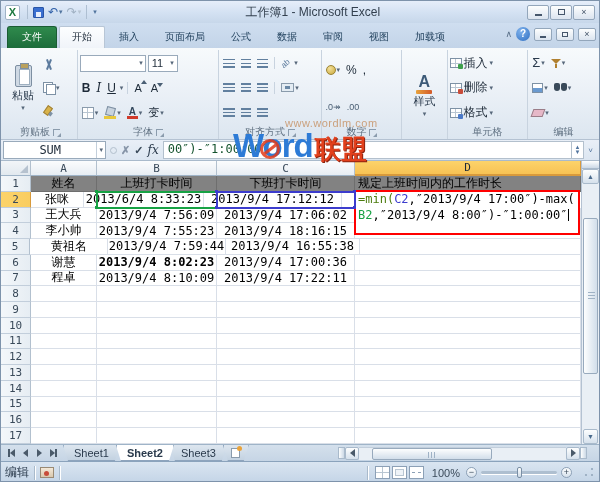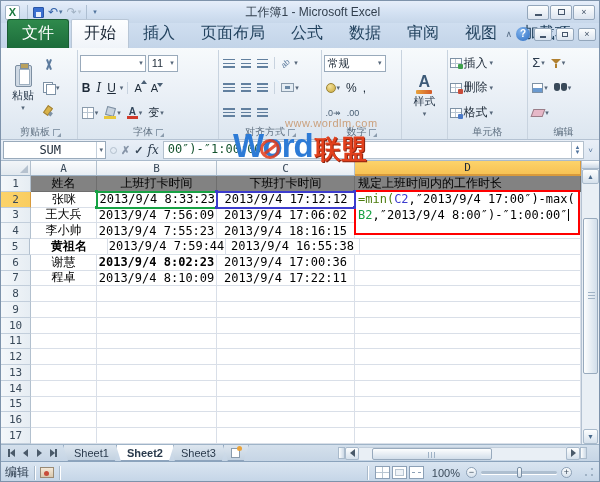--- a/index.html
+++ b/index.html
@@ -24,21 +24,21 @@
   .title-text{flex:1;text-align:center;font-size:12px;color:#33404f;}
   .winbtns{display:flex;gap:1px;}
   .wbtn{width:22px;height:15px;border:1px solid #93a6bb;border-radius:2px;
     background:linear-gradient(180deg,#fdfefe,#dbe4ef);display:flex;align-items:center;justify-content:center;
     font-size:9px;color:#45566b;}
   .wbtn .minbar{width:7px;height:2px;background:#45566b;margin-top:6px;}
   .wbtn .restbox{width:7px;height:6px;border:1px solid #45566b;}
   
   .tabrow{height:25px;display:flex;align-items:flex-end;padding:0 0 0 6px;position:relative;
     background:linear-gradient(180deg,#cfdef0,#c3d4e8);}
-  .rtab{padding:3px 12px 4px;margin-right:2px;font-size:16px;color:#23435f;cursor:default;}
+  .rtab{padding:3px 12px 4px;margin-right:2px;font-size:10px;color:#23435f;cursor:default;}
   .rtab.file{background:linear-gradient(180deg,#2f8a4c,#1c6c3b);color:#fff;border-radius:3px 3px 0 0;
     border:1px solid #1a5c33;border-bottom:none;padding:3px 14px 4px;}
   .rtab.active{background:linear-gradient(180deg,#fdfeff,#f0f4f9);border:1px solid #b8c6d6;border-bottom:none;
     border-radius:2px 2px 0 0;color:#1d2a38;}
   .tabrow-right{position:absolute;right:3px;top:4px;display:flex;align-items:center;gap:4px;}
   .ribmin{font-size:9px;color:#5a7089;}
   .helpbtn{width:14px;height:14px;border-radius:50%;background:radial-gradient(circle at 35% 30%,#7fb2ec,#2f6fc2);
     color:#fff;font-size:10px;font-weight:bold;text-align:center;line-height:14px;}
   .wbtn.sm{width:18px;height:13px;}
   
@@ -401,26 +401,20 @@
       </div>
       <div class="grp-label">
           <span>对齐方式</span>
           <span class="launch"></span>
         </div>
     </div>
 
     <div class="grp" style="width:82px">
       <div class="grp-body" style="flex-direction:column;justify-content:space-around;">
         <div class="srow">
-          <span class="numbox">
-              <span>常规</span>
-              <span class="dn">▾</span>
-            </span>
-        </div>
-        <div class="srow">
           <span class="mini">
               <span class="ic ic-coin"></span>
               <span class="dn">▾</span>
             </span>
           <span class="mini">%</span>
           <span class="mini">,</span>
         </div>
         <div class="srow" style="font-size:9px;color:#4a5f74;">
           <span class="mini">.0↠</span>
           <span class="mini">.00</span>
@@ -541,42 +535,42 @@
       <div>
           <div class="grow">
             <div class="rhdr">1</div>
             <div class="cell darkhdr" style="width: 66px;">姓名</div>
             <div class="cell darkhdr" style="width: 120px;">上班打卡时间</div>
             <div class="cell darkhdr" style="width: 138px;">下班打卡时间</div>
             <div class="cell darkhdr left" style="width: 226px;">规定上班时间内的工作时长</div>
           </div>
           <div class="grow">
             <div class="rhdr active">2</div>
-            <div class="cell" style="width: 67px;">张咪</div>
-            <div class="cell" style="width: 120px;">2013/9/4 8:33:23</div>
+            <div class="cell" style="width: 53px;">张咪</div>
+            <div class="cell" style="width: 120px;">2013/6/4 8:33:23</div>
             <div class="cell" style="width: 138px;">2013/9/4 17:12:12</div>
             <div class="cell" style="width: 226px;"></div>
           </div>
           <div class="grow">
             <div class="rhdr">3</div>
             <div class="cell" style="width: 66px;">王大兵</div>
             <div class="cell" style="width: 120px;">2013/9/4 7:56:09</div>
             <div class="cell" style="width: 138px;">2013/9/4 17:06:02</div>
             <div class="cell" style="width: 226px;"></div>
           </div>
           <div class="grow">
             <div class="rhdr">4</div>
             <div class="cell" style="width: 66px;">李小帅</div>
             <div class="cell" style="width: 120px;">2013/9/4 7:55:23</div>
             <div class="cell" style="width: 138px;">2013/9/4 18:16:15</div>
             <div class="cell" style="width: 226px;"></div>
           </div>
           <div class="grow">
             <div class="rhdr">5</div>
-            <div class="cell" style="width: 80px; font-weight: bold;">黄祖名</div>
+            <div class="cell" style="width: 80px;">黄祖名</div>
             <div class="cell" style="width: 120px;">2013/9/4 7:59:44</div>
             <div class="cell" style="width: 138px;">2013/9/4 16:55:38</div>
             <div class="cell" style="width: 226px;"></div>
           </div>
           <div class="grow">
             <div class="rhdr">6</div>
             <div class="cell" style="width: 66px;">谢慧</div>
             <div class="cell" style="width: 120px; font-weight: bold;">2013/9/4 8:02:23</div>
             <div class="cell" style="width: 138px;">2013/9/4 17:00:36</div>
             <div class="cell" style="width: 226px;"></div>

